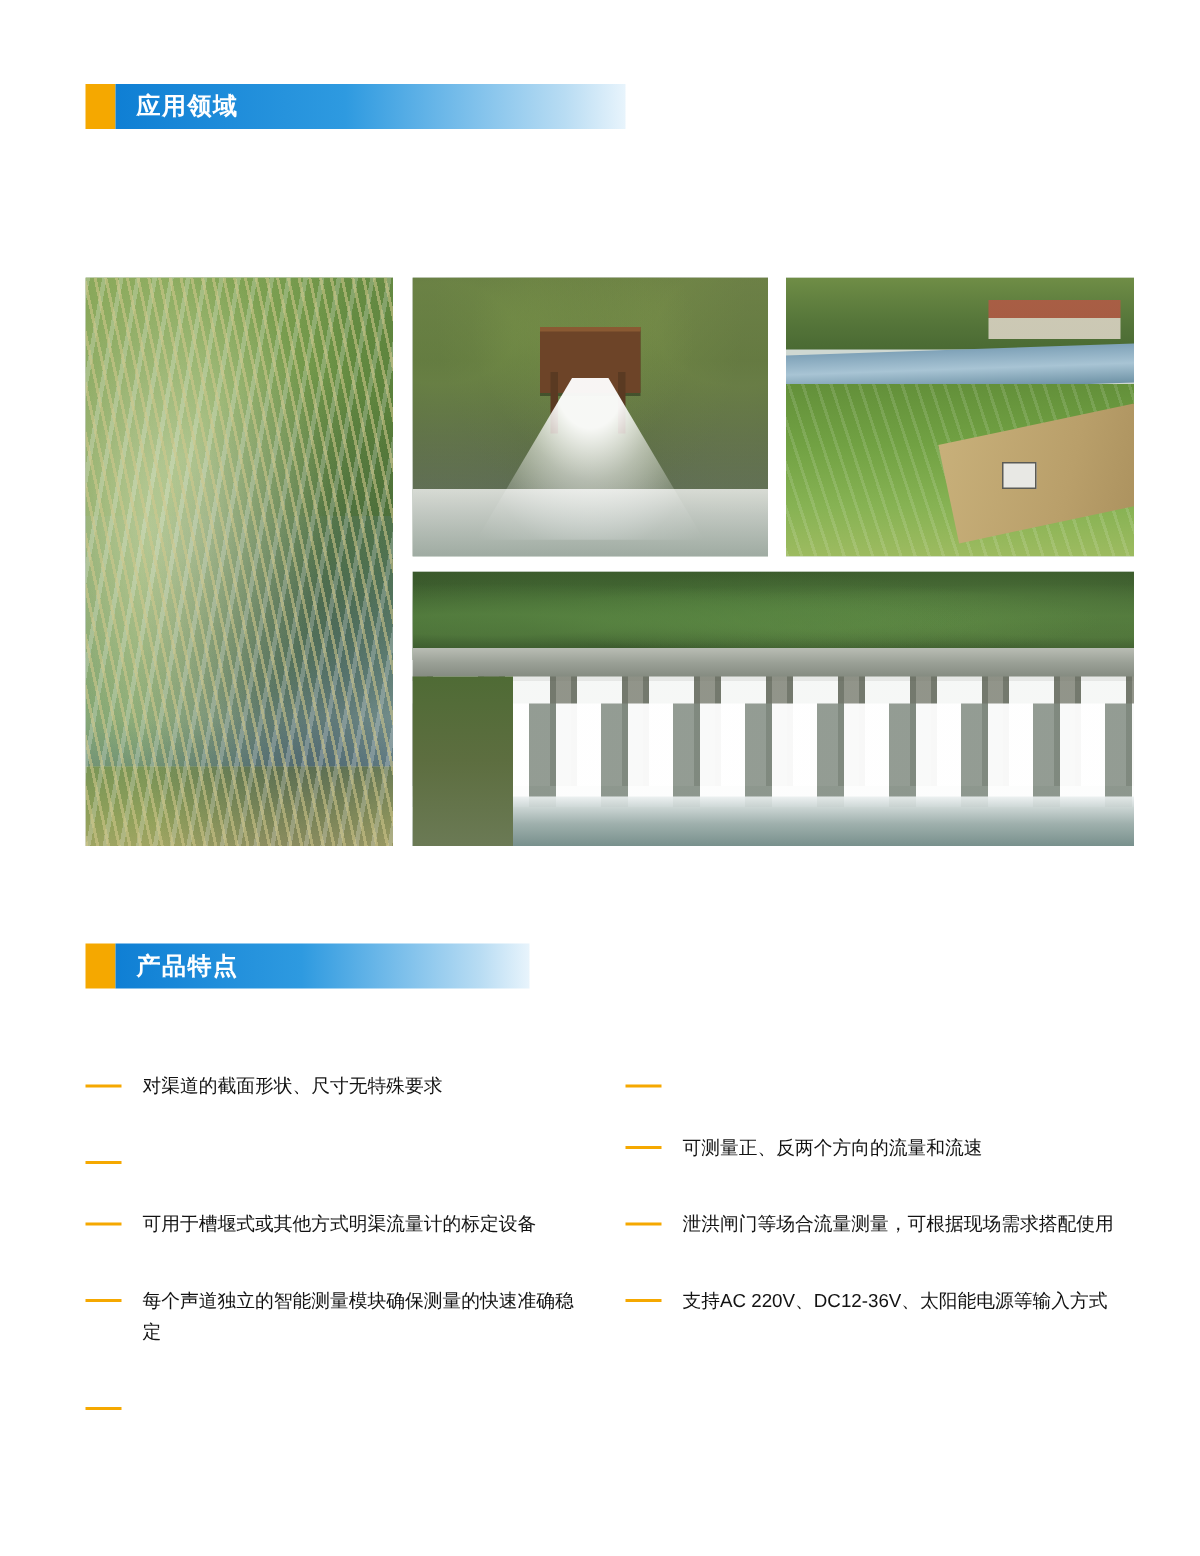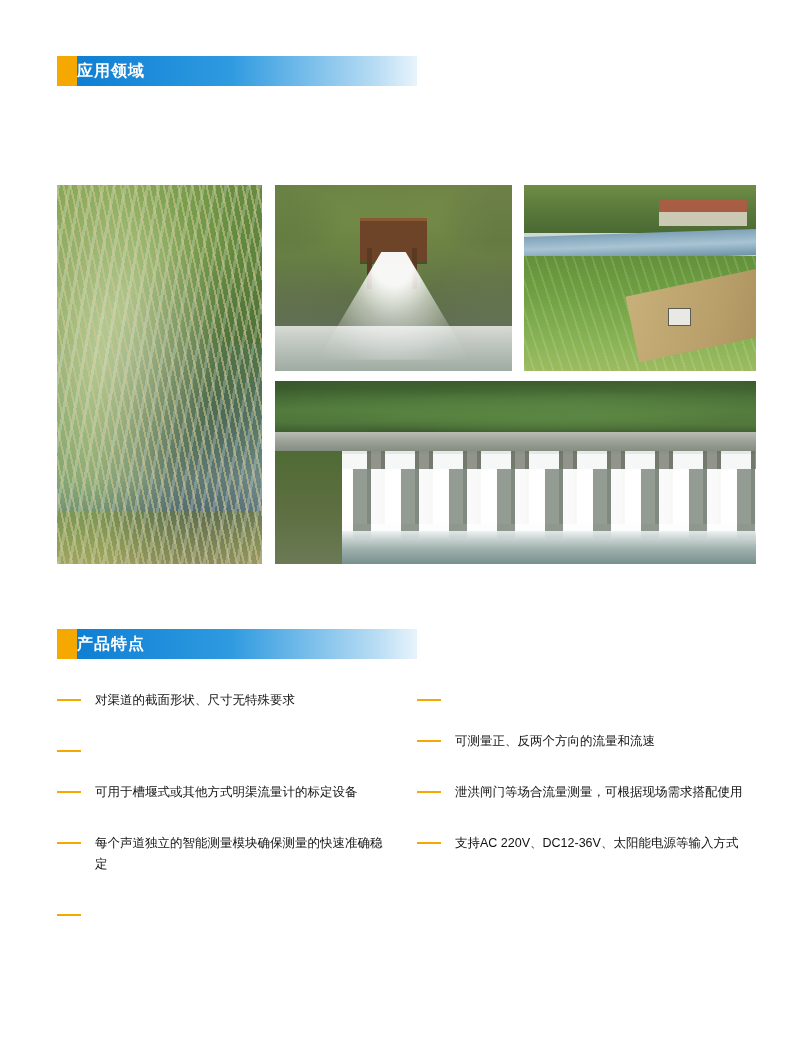--- a/index.html
+++ b/index.html
@@ -37,32 +37,32 @@
     flex: 1;
     background: linear-gradient(to right, #0f7fd4 0%, #2e9ae0 45%, #b8dcf3 88%, #e8f4fc 100%);
     display: flex;
     align-items: center;
   }
   .section-bar .bar .title {
     color: #ffffff;
     font-size: 16px;
     font-weight: bold;
     letter-spacing: 1px;
-    padding-left: 0;
+    padding-left: 14px;
   }
 
   #bar-application {
     left: 57px;
     top: 56px;
     width: 360px;
   }
   #bar-features {
     left: 57px;
     top: 629px;
-    width: 360px;
+    width: 296px;
   }
 
   
   .intro {
     position: absolute;
     left: 57px;
     top: 110px;
     width: 690px;
     font-size: 12.5px;
     line-height: 25px;
@@ -273,20 +273,21 @@
   .features {
     position: absolute;
     left: 57px;
     top: 690px;
     width: 690px;
     display: flex;
     gap: 30px;
   }
   .feature-col {
     width: 330px;
+    margin-top: 24px;
   }
   .feature-item {
     display: flex;
     align-items: flex-start;
     margin-bottom: 30px;
   }
   .feature-item .dash {
     flex: 0 0 24px;
     height: 2px;
     background: #f5a800;

